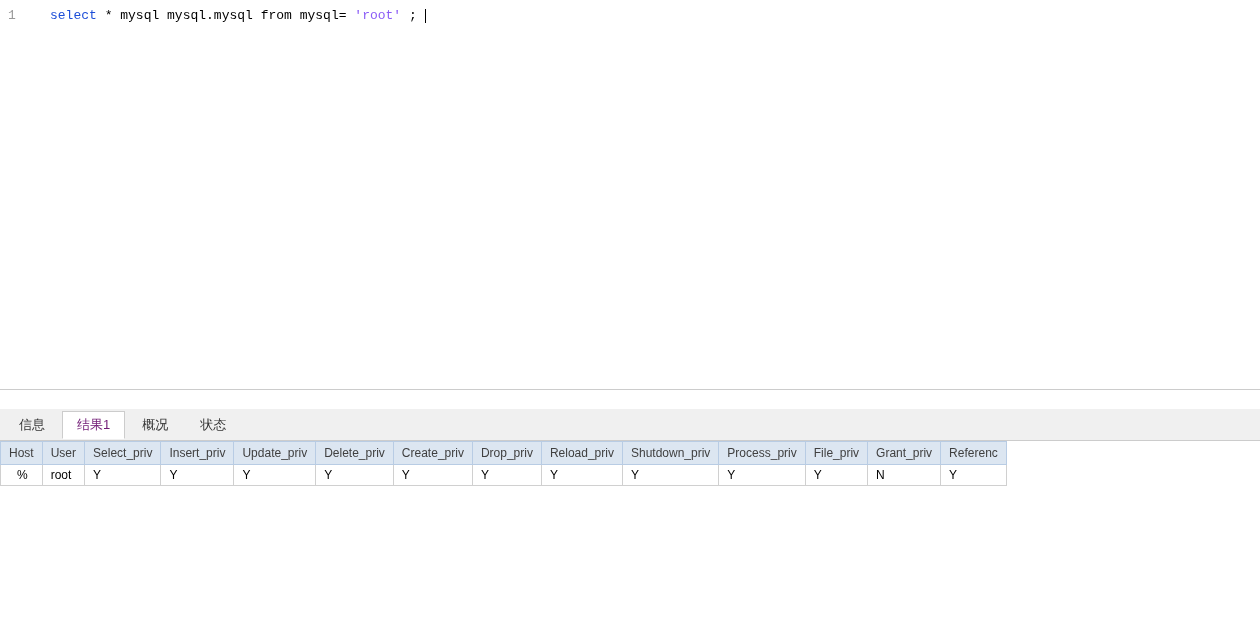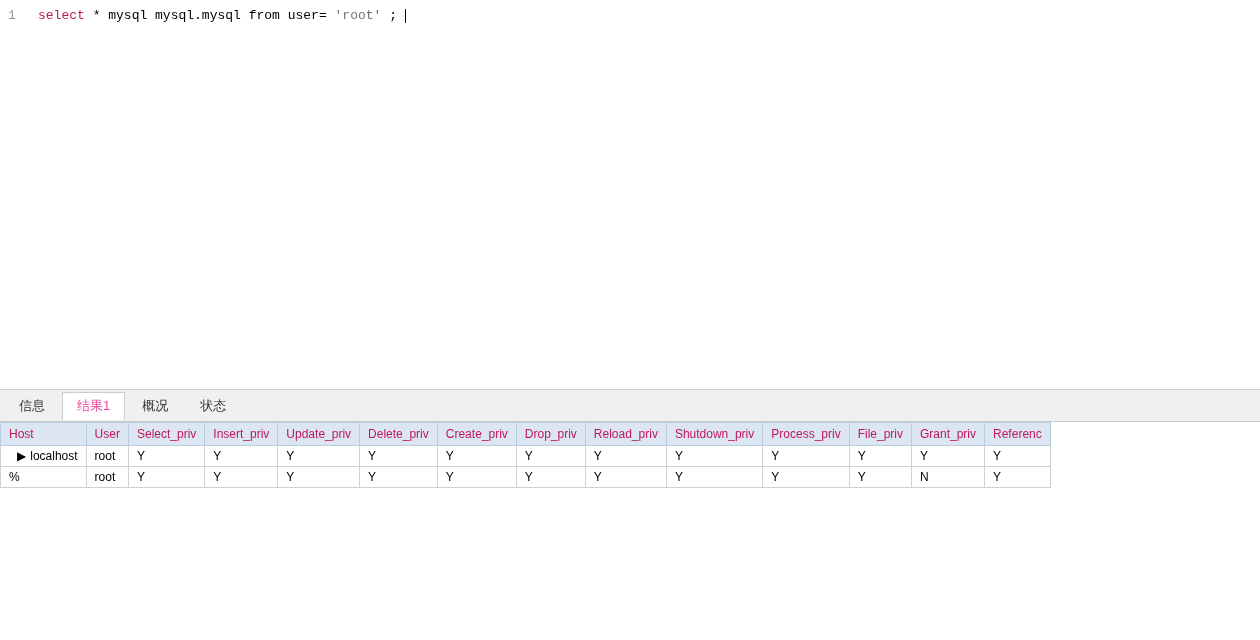--- a/index.html
+++ b/index.html
@@ -36,60 +36,61 @@
       margin-right: 10px;
       user-select: none;
       font-size: 13px;
     }
 
     .code-content {
       font-size: 13px;
       color: #000000;
     }
 
-    .kw { color: #be185d; }
-    .str { color: #737373; }
+    .kw { color: #1d4ed8; margin-left: 12px; }
+    .str { color: #8b5cf6; }
     .cursor {
       display: inline-block;
       width: 1px;
       height: 14px;
       background: #000000;
       vertical-align: text-bottom;
       animation: blink 1s step-end infinite;
     }
     @keyframes blink {
       50% { opacity: 0; }
     }
 
     
     .tabs-area {
       display: flex;
       align-items: center;
       border-bottom: 1px solid #cccccc;
       background: #f0f0f0;
       height: 32px;
       padding: 0 4px;
+      margin-top: 19px;
     }
 
     .tab {
       padding: 4px 14px;
       font-size: 13px;
       cursor: pointer;
       border: 1px solid transparent;
       margin-right: 2px;
       background: transparent;
       color: #333333;
       font-family: 'Microsoft YaHei', Arial, sans-serif;
     }
 
     .tab.active {
       background: #ffffff;
       border-color: #cccccc #cccccc #ffffff #cccccc;
       margin-bottom: -1px;
-      color: #ec4899;
+      color: #701a75;
     }
 
     
     .results-area {
       width: 100%;
       overflow-x: auto;
       background: #ffffff;
     }
 
     table {
@@ -99,21 +100,21 @@
       font-size: 12px;
     }
 
     thead tr th {
       background: #dce6f1;
       border: 1px solid #b8cce4;
       padding: 4px 8px;
       text-align: left;
       font-weight: normal;
       white-space: nowrap;
-      color: #be185d;
+      color: #404040;
     }
 
     tbody tr td {
       border: 1px solid #d0d0d0;
       padding: 3px 8px;
       white-space: nowrap;
       color: #000000;
       background: #ffffff;
     }
 
@@ -132,21 +133,21 @@
 
 <div class="editor-area">
   <div class="code-line">
     <span class="line-number">1</span>
     <span class="code-content">
       <span class="kw">select</span>
       <span> * </span>
       <span>mysql</span>
       <span> mysql.mysql </span>
       <span>from</span>
-      <span> user=</span>
+      <span> mysql=</span>
       <span class="str">'root'</span>
       <span>;</span>
       <span class="cursor"></span>
     </span>
   </div>
 </div>
 
 <div class="tabs-area">
   <div class="tab">信息</div>
   <div class="tab active">结果1</div>
@@ -168,36 +169,20 @@
           <th>Drop_priv</th>
           <th>Reload_priv</th>
           <th>Shutdown_priv</th>
           <th>Process_priv</th>
           <th>File_priv</th>
           <th>Grant_priv</th>
           <th>Referenc</th>
         </tr>
     </thead>
     <tbody>
-    <tr>
-          <td><span class="row-indicator">▶</span>localhost</td>
-          <td>root</td>
-          <td>Y</td>
-          <td>Y</td>
-          <td>Y</td>
-          <td>Y</td>
-          <td>Y</td>
-          <td>Y</td>
-          <td>Y</td>
-          <td>Y</td>
-          <td>Y</td>
-          <td>Y</td>
-          <td>Y</td>
-          <td>Y</td>
-        </tr>
         <tr>
           <td>%</td>
           <td>root</td>
           <td>Y</td>
           <td>Y</td>
           <td>Y</td>
           <td>Y</td>
           <td>Y</td>
           <td>Y</td>
           <td>Y</td>

